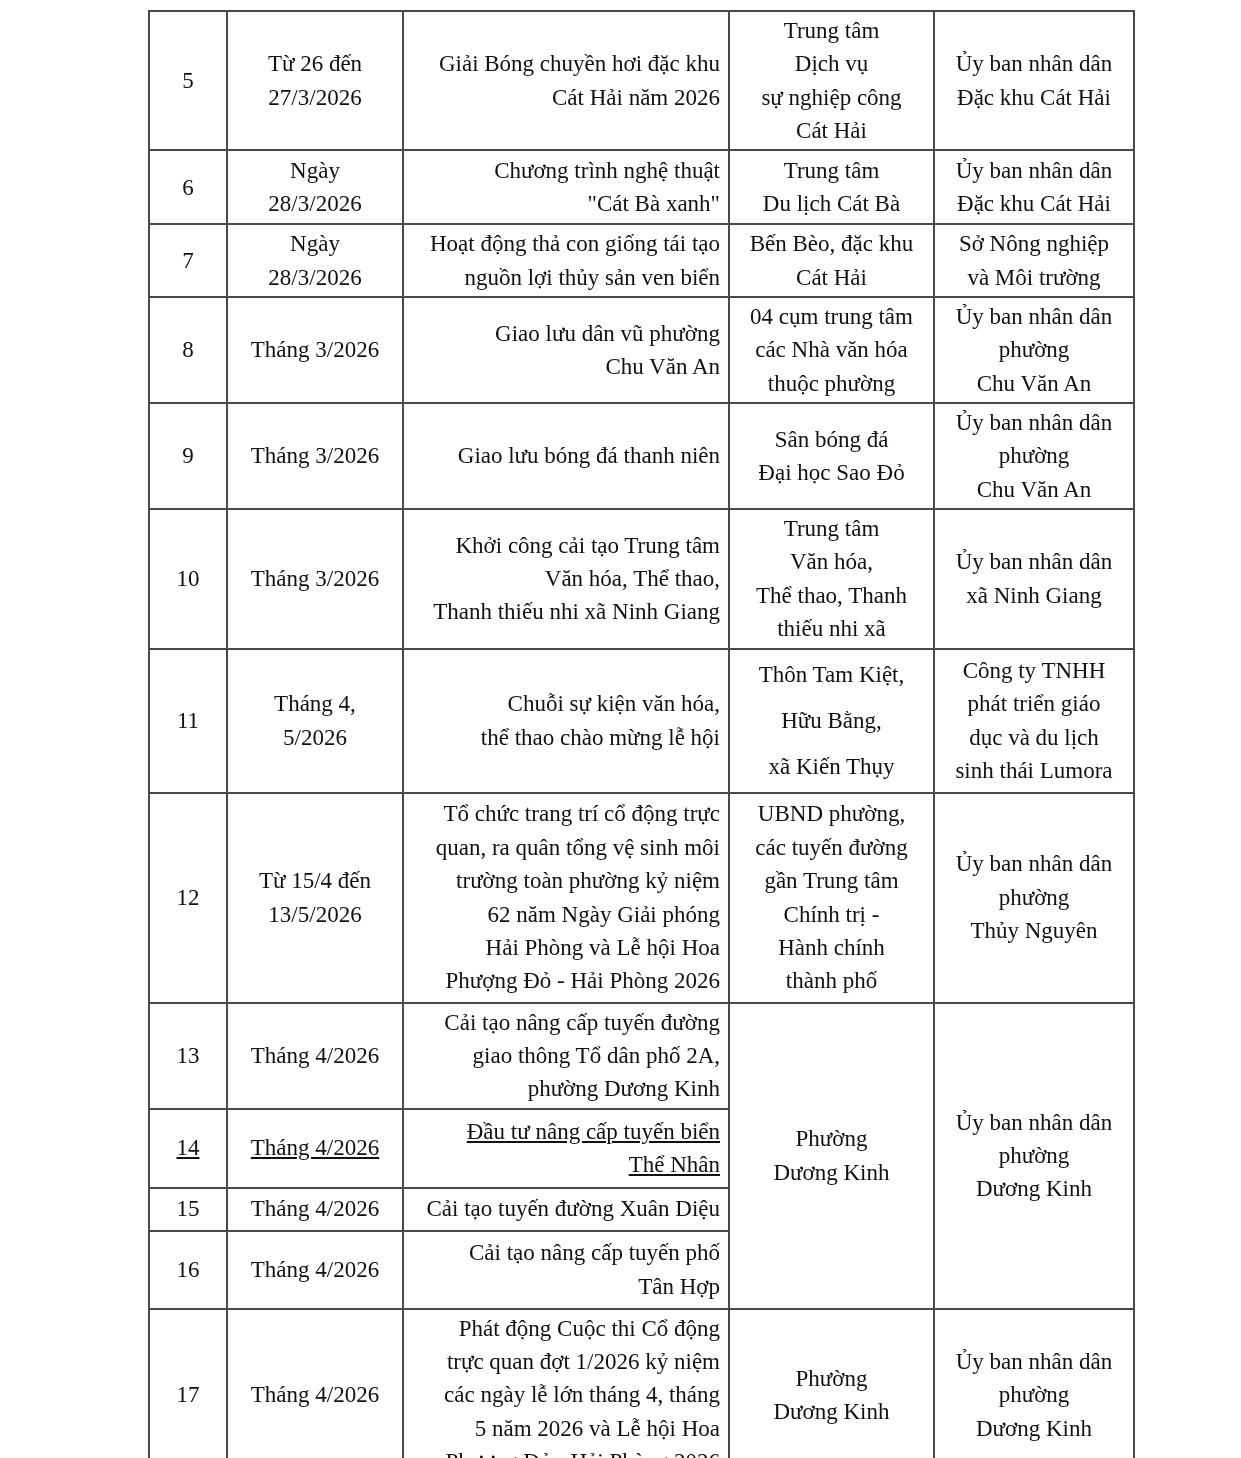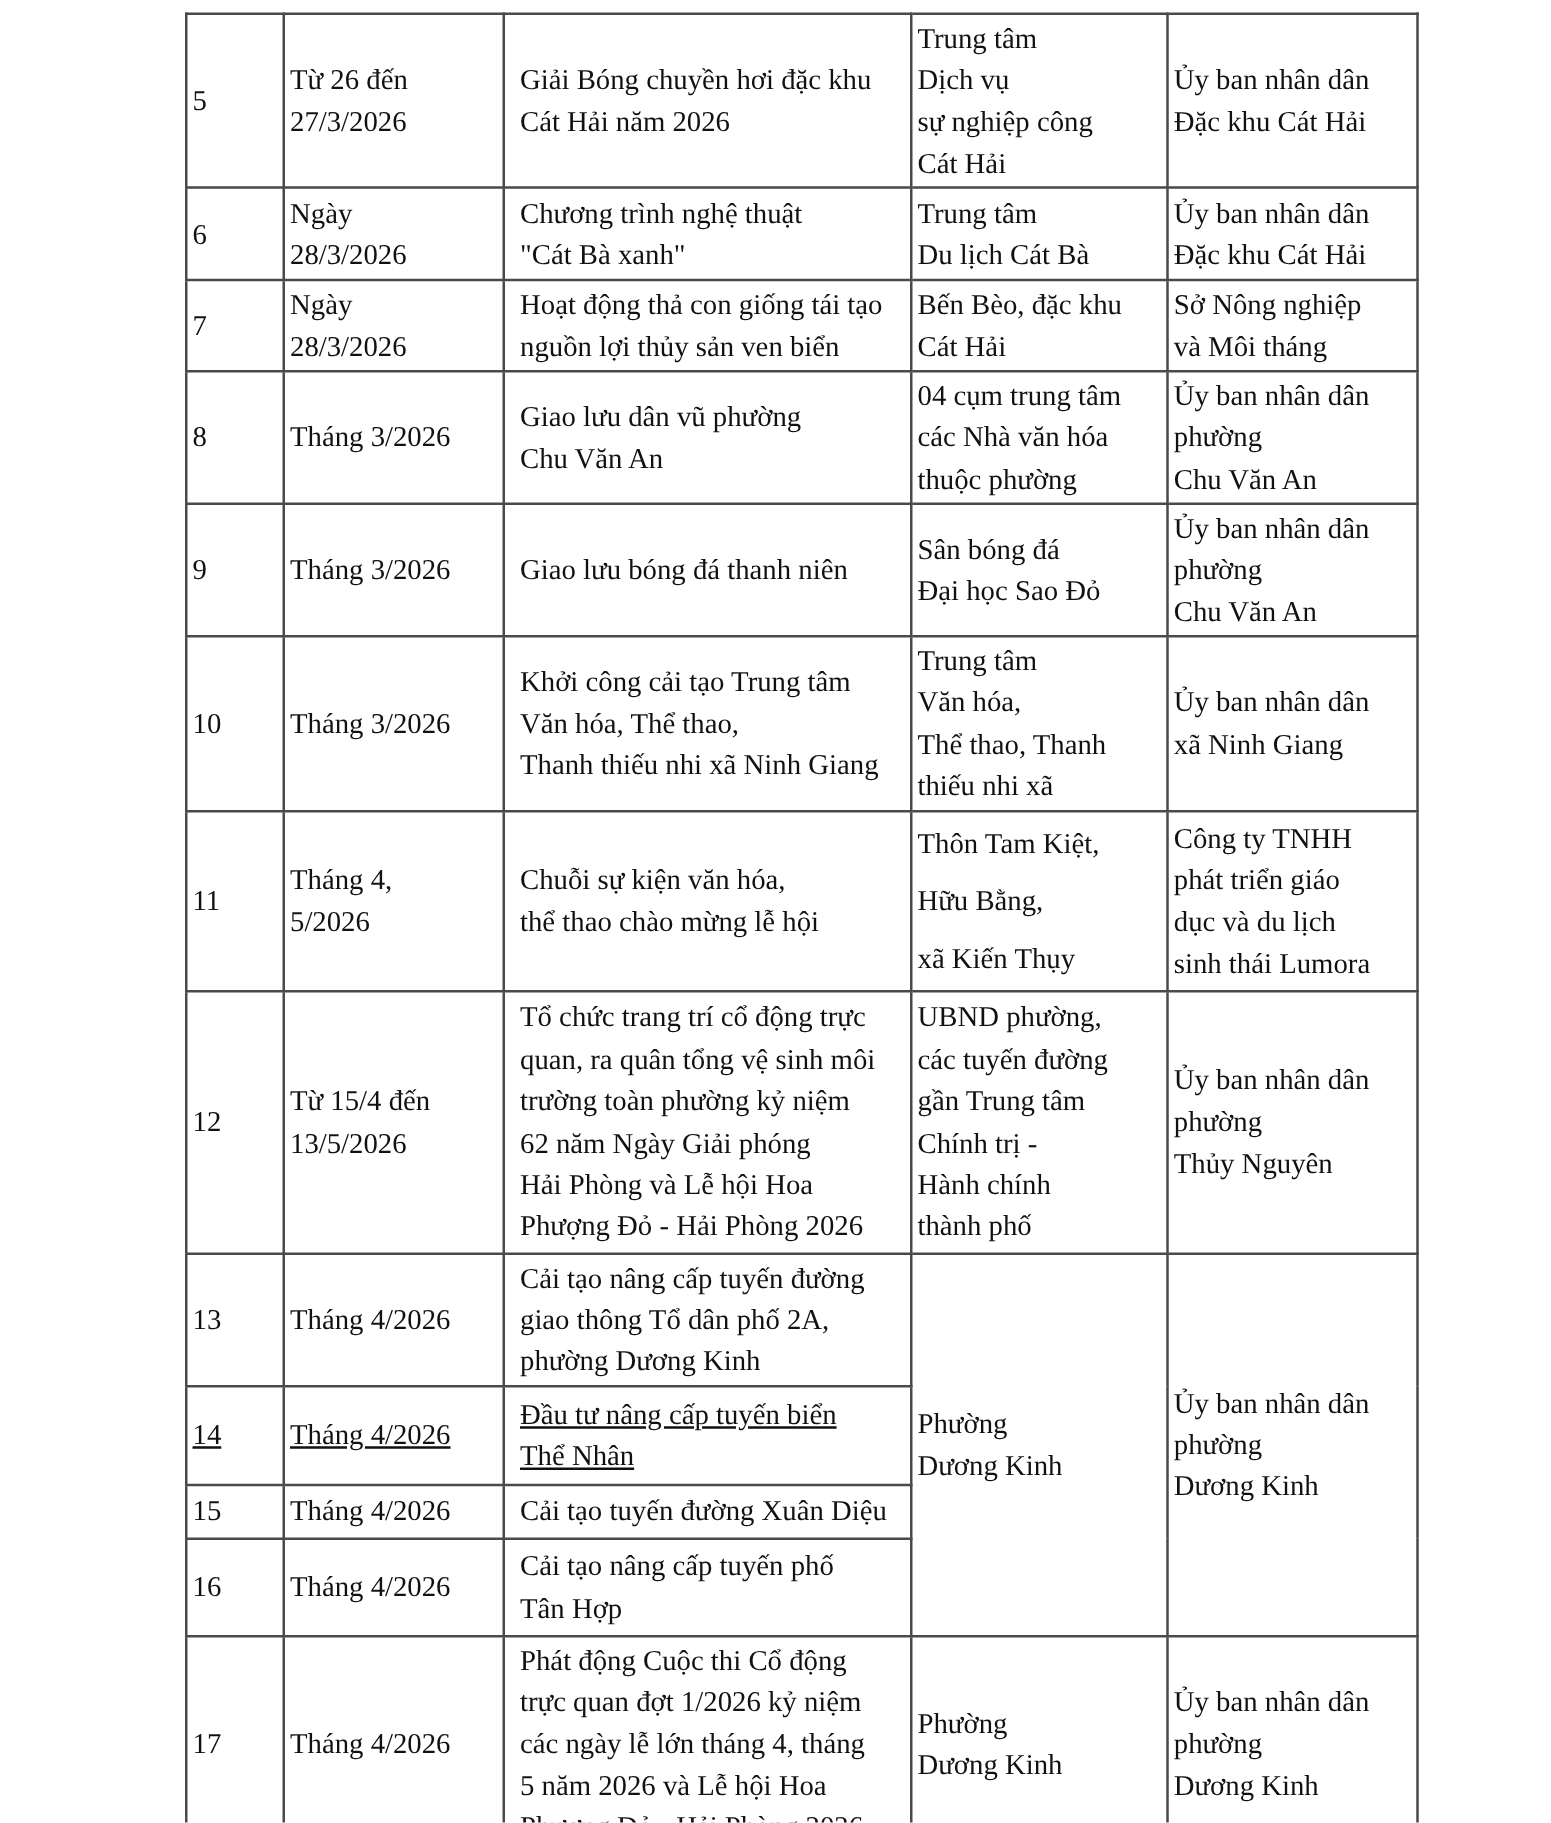--- a/index.html
+++ b/index.html
@@ -20,27 +20,27 @@
     top: 10px;
     width: 985px;
     border-collapse: collapse;
     table-layout: fixed;
   }
   table.schedule td {
     border: 2px solid #4a4a4a;
     font-size: 23px;
     line-height: 1.45;
     vertical-align: middle;
-    text-align: left;
+    text-align: center;
     white-space: pre-line;
     padding: 2px 4px;
     overflow: hidden;
   }
   table.schedule td.event {
-    text-align: left;
+    text-align: right;
     padding: 2px 8px 2px 12px;
   }
   table.schedule td.roomy {
     line-height: 2.0;
   }
   col.c-no       { width: 78px;  }
   col.c-date     { width: 176px; }
   col.c-event    { width: 326px; }
   col.c-location { width: 205px; }
   col.c-org      { width: 200px; }
@@ -96,21 +96,21 @@
     </tr>
     <tr class="r7">
       <td class="no">7</td>
       <td class="date">Ngày
 28/3/2026</td>
       <td class="event">Hoạt động thả con giống tái tạo
 nguồn lợi thủy sản ven biển</td>
       <td class="location">Bến Bèo, đặc khu
 Cát Hải</td>
       <td class="organizer">Sở Nông nghiệp
-và Môi tháng</td>
+và Môi trường</td>
     </tr>
     <tr class="r8">
       <td class="no">8</td>
       <td class="date">Tháng 3/2026</td>
       <td class="event">Giao lưu dân vũ phường
 Chu Văn An</td>
       <td class="location">04 cụm trung tâm
 các Nhà văn hóa
 thuộc phường</td>
       <td class="organizer">Ủy ban nhân dân

